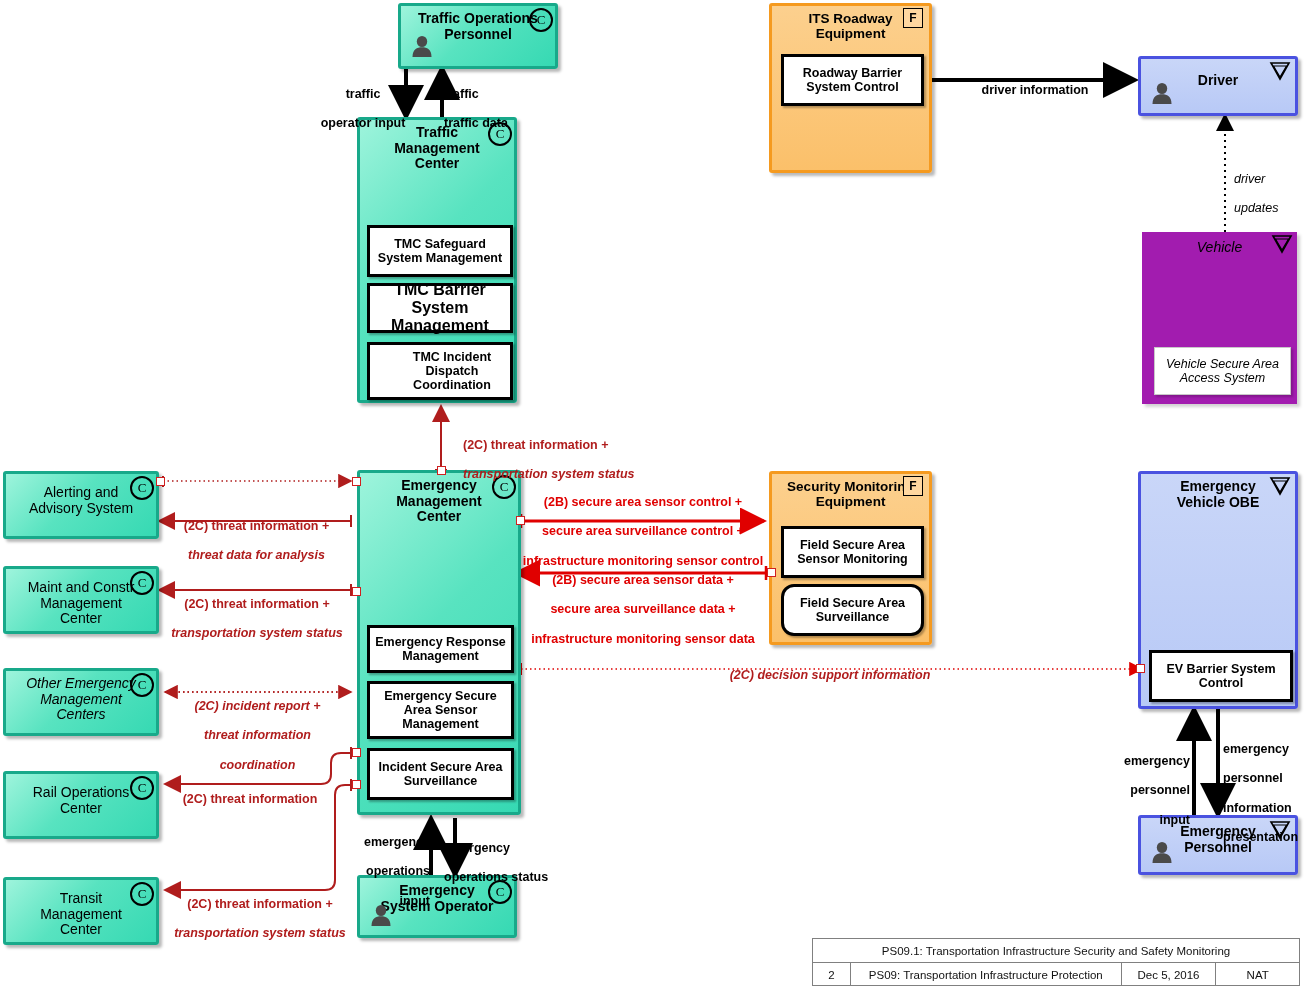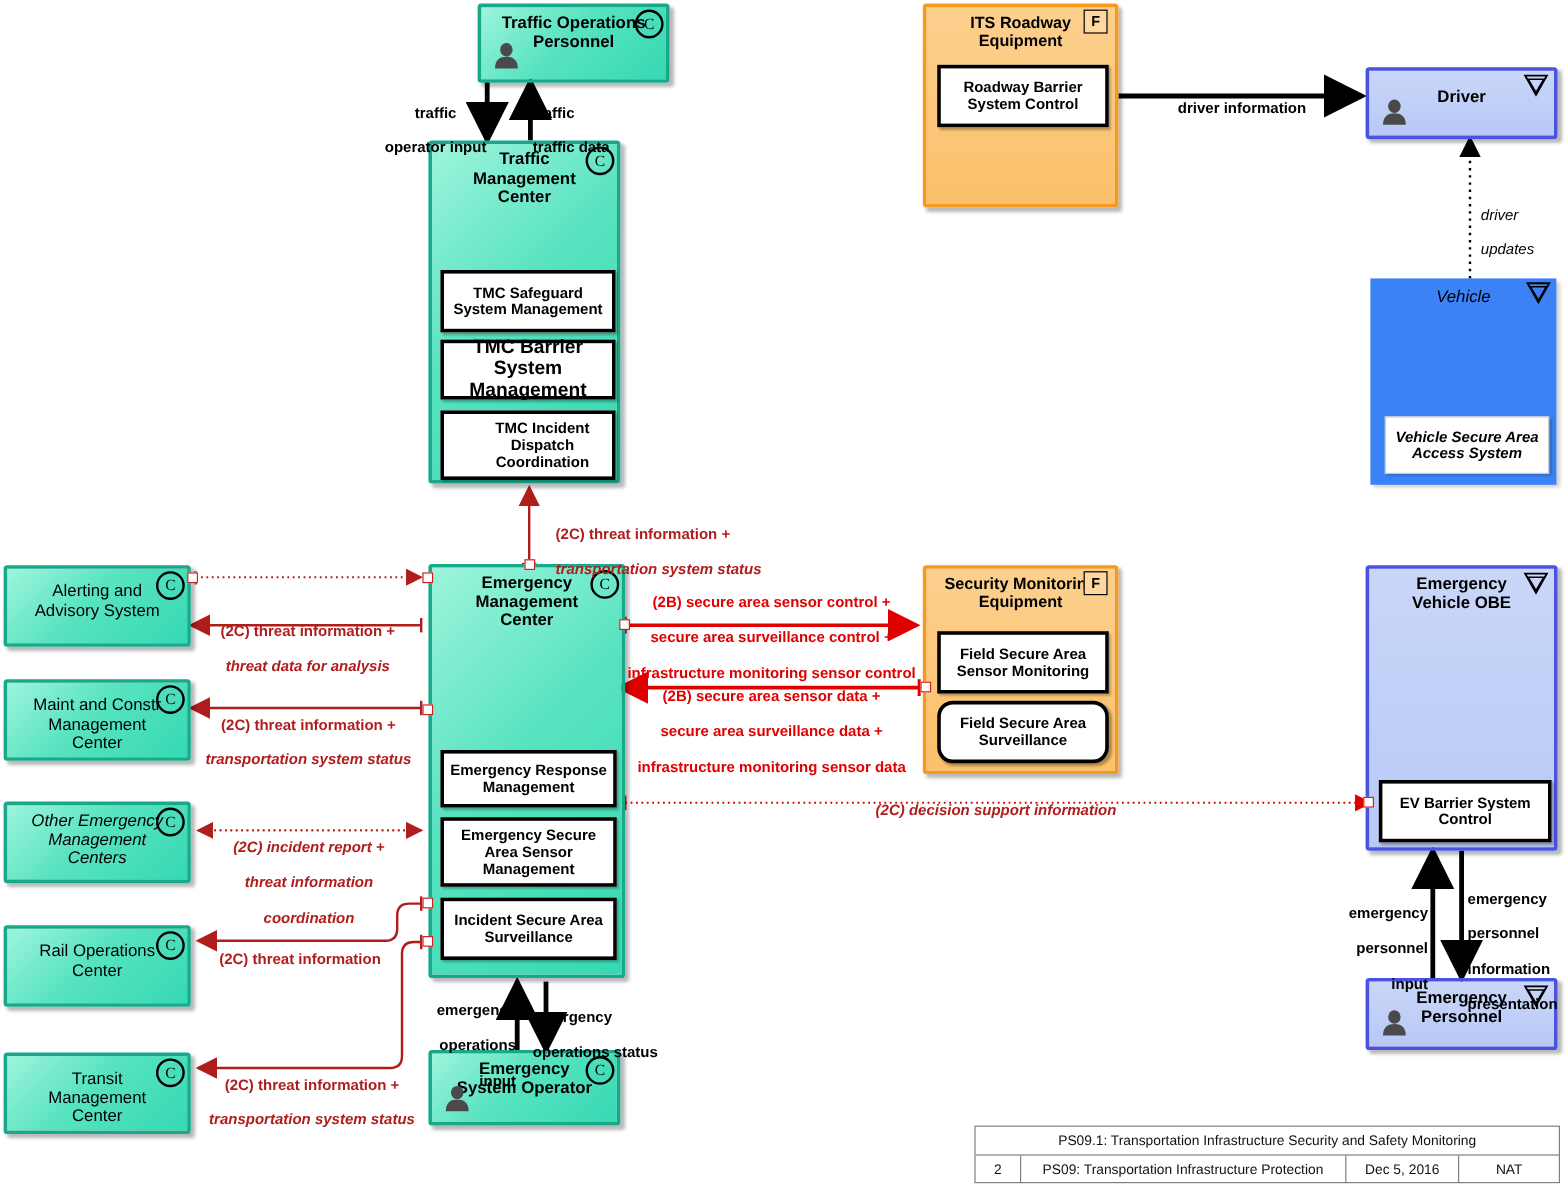--- a/index.html
+++ b/index.html
@@ -27,33 +27,33 @@
   }
   .node.field{ 
     background:linear-gradient(180deg,#fcd08e 0%,#fbc06a 100%);
     border:3px solid #f59a1f;border-radius:3px;
   }
   .node.vehicleblue{ 
     background:linear-gradient(180deg,#c9d6f8 0%,#b8c9f6 100%);
     border:3px solid #4a52e0;border-radius:3px;
   }
   .node.plainblue{ 
-    background:#3b82f6;border:none;border-radius:0;box-shadow:3px 3px 3px rgba(0,0,0,.18);
+    background:#a21caf;border:none;border-radius:0;box-shadow:3px 3px 3px rgba(0,0,0,.18);
   }
   .node.italic .ttl{font-style:italic;}
   .node.light .ttl{font-weight:normal;}
 
   
   .pspec{
     background:#ffffff;border:3px solid #000;box-sizing:border-box;
     display:flex;align-items:center;justify-content:center;text-align:center;
     font-weight:bold;line-height:1.12;color:#000;padding:2px 4px;
     box-shadow:2px 2px 2px rgba(0,0,0,.3);
   }
-  .pspec.it{font-style:italic;font-weight:bold;}
+  .pspec.it{font-style:italic;font-weight:normal;}
 
   
   .mark{position:absolute;right:4px;top:2px;width:22px;height:22px;}
   .mark-c{
     border:2px solid #000;border-radius:50%;width:20px;height:20px;
     display:flex;align-items:center;justify-content:center;
     font-size:13px;font-weight:normal;font-family:"Liberation Serif",serif;
     color:#000;background:transparent;
   }
   .mark-f{

